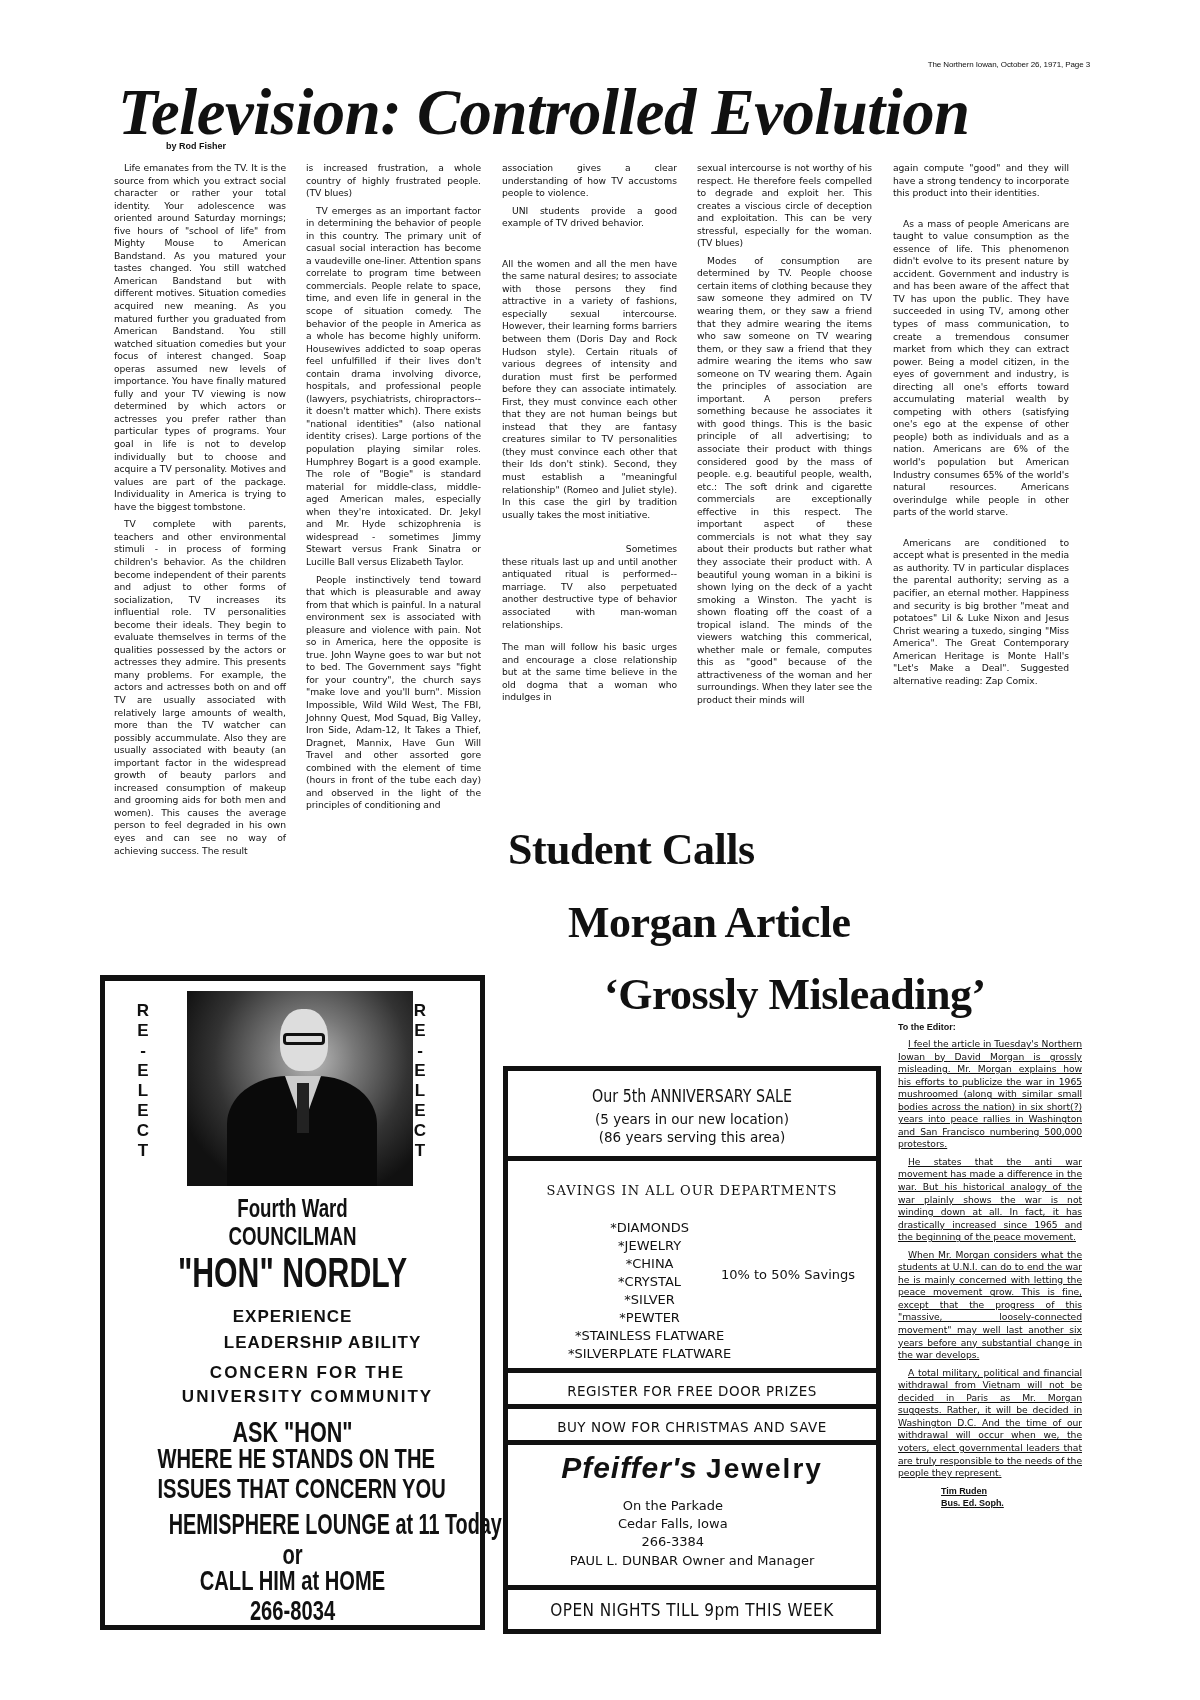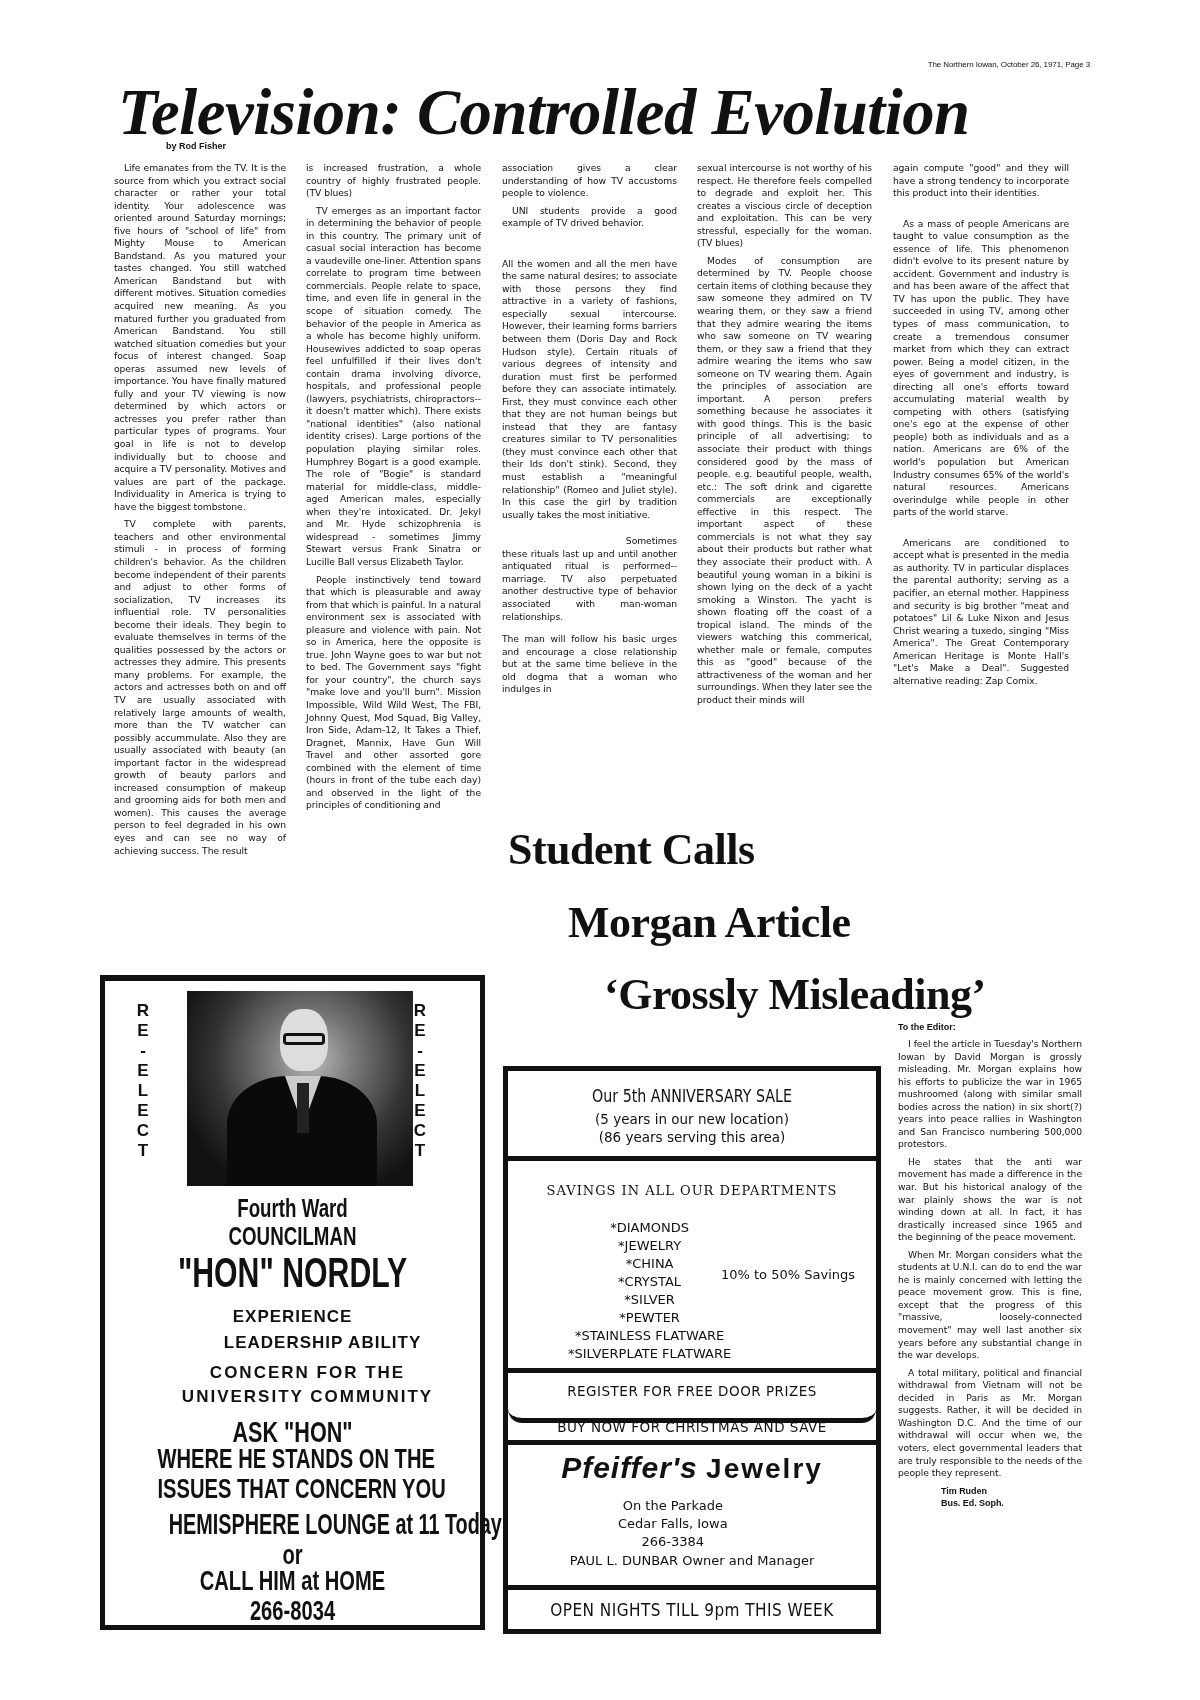--- a/index.html
+++ b/index.html
@@ -30,28 +30,28 @@
   .photo .collar { position: absolute; left: 98px; top: 85px; width: 36px; height: 40px; background: #ccc; clip-path: polygon(0 0,100% 0,60% 100%,40% 100%); }
   .photo .tie { position: absolute; left: 110px; top: 92px; width: 12px; height: 50px; background: #222; }
   .ad-line { position: absolute; left: 0; width: 375px; text-align: center; font-family: "Liberation Sans", sans-serif; font-weight: bold; white-space: nowrap; }
   .cond { transform: scaleX(0.72); transform-origin: center; }
   
   .h2 { font-family: "Liberation Serif", serif; font-weight: bold; font-size: 44px; line-height: 50px; white-space: nowrap; letter-spacing: -0.5px; }
   .h2a { left: 508px; top: 825px; }
   .h2b { left: 568px; top: 898px; }
   .h2c { left: 604px; top: 970px; }
   .editor-hdr { left: 898px; top: 1022px; font-family: "Liberation Sans", sans-serif; font-weight: bold; font-size: 9px; }
-  .letter { left: 898px; top: 1038px; width: 184px; }
+  .letter { left: 898px; top: 1038px; width: 184px; text-decoration: underline; }
   .sig { font-family: "Liberation Sans", sans-serif; font-weight: bold; font-size: 9px; line-height: 12px; margin-left: 43px; }
   
   .jad { left: 503px; top: 1066px; width: 378px; height: 568px; border: 5px solid #111; background: #fff; }
   .jbox { position: absolute; left: 0; width: 368px; border-bottom: 5px solid #111; text-align: center; }
   .j1 { top: 0; height: 90px; }
   .j2 { top: 90px; height: 212px; }
-  .j3 { top: 302px; height: 50px; border-radius: 14px; }
+  .j3 { top: 302px; height: 36px; }
   .j4 { top: 338px; height: 36px; text-align: center; }
   .j5 { top: 374px; height: 145px; }
   .j6 { top: 519px; height: 40px; border-bottom: none; }
   .sans-light { font-family: "DejaVu Sans", sans-serif; }
   .anniv { font-family: "DejaVu Sans Condensed", "DejaVu Sans", sans-serif; font-size: 18px; margin-top: 14px; transform: scaleX(0.88); }
   .paren { font-size: 13.5px; line-height: 18px; }
   .savhdr { font-family: "DejaVu Serif", serif; font-size: 13px; letter-spacing: 1px; margin-top: 22px; }
   .dept-list { position: absolute; left: 60px; top: 58px; text-align: center; font-size: 13px; line-height: 18px; }
   .pct { position: absolute; left: 213px; top: 106px; font-size: 13px; }
   .bar-text { font-size: 13.5px; line-height: 36px; letter-spacing: 0.5px; }
@@ -75,21 +75,21 @@
 </div>
 <div class="abs col c2">
   <p class="noind">is increased frustration, a whole country of highly frustrated people. (TV blues)</p>
   <p>TV emerges as an important factor in determining the behavior of people in this country. The primary unit of casual social interaction has become a vaudeville one-liner. Attention spans correlate to program time between commercials. People relate to space, time, and even life in general in the scope of situation comedy. The behavior of the people in America as a whole has become highly uniform. Housewives addicted to soap operas feel unfulfilled if their lives don't contain drama involving divorce, hospitals, and professional people (lawyers, psychiatrists, chiropractors--it doesn't matter which). There exists "national identities" (also national identity crises). Large portions of the population playing similar roles. Humphrey Bogart is a good example. The role of "Bogie" is standard material for middle-class, middle-aged American males, especially when they're intoxicated. Dr. Jekyl and Mr. Hyde schizophrenia is widespread - sometimes Jimmy Stewart versus Frank Sinatra or Lucille Ball versus Elizabeth Taylor.</p>
   <p>People instinctively tend toward that which is pleasurable and away from that which is painful. In a natural environment sex is associated with pleasure and violence with pain. Not so in America, here the opposite is true. John Wayne goes to war but not to bed. The Government says "fight for your country", the church says "make love and you'll burn". Mission Impossible, Wild Wild West, The FBI, Johnny Quest, Mod Squad, Big Valley, Iron Side, Adam-12, It Takes a Thief, Dragnet, Mannix, Have Gun Will Travel and other assorted gore combined with the element of time (hours in front of the tube each day) and observed in the light of the principles of conditioning and</p>
 </div>
 <div class="abs col c3">
   <p class="noind">association gives a clear understanding of how TV accustoms people to violence.</p>
   <p style="margin-bottom:28px">UNI students provide a good example of TV drived behavior.</p>
   <p class="noind">All the women and all the men have the same natural desires; to associate with those persons they find attractive in a variety of fashions, especially sexual intercourse. However, their learning forms barriers between them (Doris Day and Rock Hudson style). Certain rituals of various degrees of intensity and duration must first be performed before they can associate intimately. First, they must convince each other that they are not human beings but instead that they are fantasy creatures similar to TV personalities (they must convince each other that their Ids don't stink). Second, they must establish a "meaningful relationship" (Romeo and Juliet style). In this case the girl by tradition usually takes the most initiative.</p>
-  <p class="right" style="margin-top:14px;margin-bottom:0">Sometimes</p>
+  <p class="right" style="margin-top:22px;margin-bottom:0">Sometimes</p>
   <p class="noind">these rituals last up and until another antiquated ritual is performed--marriage. TV also perpetuated another destructive type of behavior associated with man-woman relationships.</p>
   <p class="noind" style="margin-top:10px">The man will follow his basic urges and encourage a close relationship but at the same time believe in the old dogma that a woman who indulges in</p>
 </div>
 <div class="abs col c4">
   <p class="noind">sexual intercourse is not worthy of his respect. He therefore feels compelled to degrade and exploit her. This creates a viscious circle of deception and exploitation. This can be very stressful, especially for the woman. (TV blues)</p>
   <p>Modes of consumption are determined by TV. People choose certain items of clothing because they saw someone they admired on TV wearing them, or they saw a friend that they admire wearing the items who saw someone on TV wearing them, or they saw a friend that they admire wearing the items who saw someone on TV wearing them. Again the principles of association are important. A person prefers something because he associates it with good things. This is the basic principle of all advertising; to associate their product with things considered good by the mass of people. e.g. beautiful people, wealth, etc.: The soft drink and cigarette commercials are exceptionally effective in this respect. The important aspect of these commercials is not what they say about their products but rather what they associate their product with. A beautiful young woman in a bikini is shown lying on the deck of a yacht smoking a Winston. The yacht is shown floating off the coast of a tropical island. The minds of the viewers watching this commerical, whether male or female, computes this as "good" because of the attractiveness of the woman and her surroundings. When they later see the product their minds will</p>
 </div>
 <div class="abs col c5">
   <p class="noind">again compute "good" and they will have a strong tendency to incorporate this product into their identities.</p>
   <p style="margin-top:18px">As a mass of people Americans are taught to value consumption as the essence of life. This phenomenon didn't evolve to its present nature by accident. Government and industry is and has been aware of the affect that TV has upon the public. They have succeeded in using TV, among other types of mass communication, to create a tremendous consumer market from which they can extract power. Being a model citizen, in the eyes of government and industry, is directing all one's efforts toward accumulating material wealth by competing with others (satisfying one's ego at the expense of other people) both as individuals and as a nation. Americans are 6% of the world's population but American Industry consumes 65% of the world's natural resources. Americans overindulge while people in other parts of the world starve.</p>

